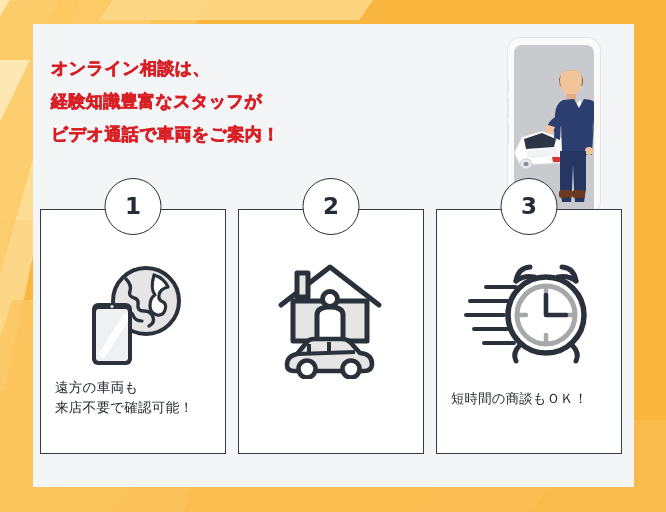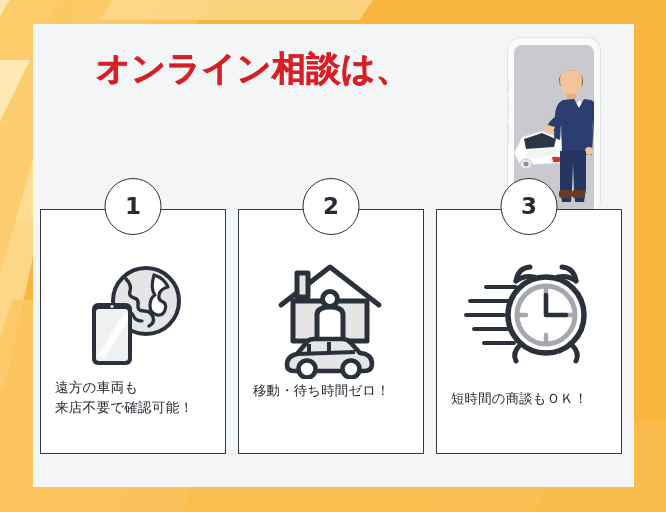--- a/index.html
+++ b/index.html
@@ -26,25 +26,24 @@
   
   .panel{
     position:absolute;left:33px;top:24px;width:601px;height:463px;
     background:#F4F5F7;
   }
 
   
   .headline{
     position:absolute;left:51px;top:52px;
     color:#D81F26;
-    font-size:34px;font-weight:bold;line-height:33px;
+    font-size:17px;font-weight:bold;line-height:33px;
     letter-spacing:.4px;
     -webkit-text-stroke:0.7px #D81F26;
     white-space:nowrap;
-    margin-left:45px;
   }
   .headline div{margin:0;padding:0;}
 
   
   .phone{
     position:absolute;left:508px;top:38px;width:92px;height:175px;
     background:#FBFBFC;border-radius:13px;
     box-shadow:0 0 0 1px #E3E4E8;
   }
   .phone-screen{
@@ -112,20 +111,22 @@
     <div class="streak s5"></div>
     <div class="streak s6"></div>
     <div class="streak s7"></div>
     <div class="streak s8"></div>
   </div>
 
   <div class="panel"></div>
 
   <div class="headline">
     <div>オンライン相談は、</div>
+    <div>経験知識豊富なスタッフが</div>
+    <div>ビデオ通話で車両をご案内！</div>
   </div>
 
   <div class="phone">
     <div class="pbtn a"></div>
     <div class="pbtn b"></div>
     <div class="pbtn c"></div>
     <div class="phone-screen">
 
       <div class="car-body">
         <svg width="62" height="54" viewBox="0 0 62 54">
@@ -199,21 +200,20 @@
         <rect x="26" y="24" width="11" height="24" fill="#E4E5E4" stroke="#2B313B" stroke-width="5" stroke-linejoin="round"></rect>
         <circle cx="59" cy="50" r="7.5" fill="#FFFFFF" stroke="#2B313B" stroke-width="5"></circle>
 
         <path d="M16 116 q0 -9 10 -11 l10 -12 q2 -3 7 -3 l28 0 q5 0 8 3 l10 11 q12 1 12 11 q0 7 -8 7 l-70 0 q-7 0 -7 -6 Z" fill="#E4E5E4" stroke="#2B313B" stroke-width="4.6" stroke-linejoin="round"></path>
         <path d="M38 95 L38 104 M58 93 L58 104" stroke="#2B313B" stroke-width="4"></path>
         <path d="M27 105 L84 103" stroke="#2B313B" stroke-width="4"></path>
         <circle cx="36" cy="120" r="8.5" fill="#FFFFFF" stroke="#2B313B" stroke-width="4.6"></circle>
         <circle cx="80" cy="120" r="8.5" fill="#FFFFFF" stroke="#2B313B" stroke-width="4.6"></circle>
       </svg>
     </div>
-    <div class="caption mid">移動・待ち時間ゼロ！</div>
   </div>
 
   <div class="card c3">
     <div class="numcircle">3</div>
     <div class="icon-area">
       <svg width="130" height="110" viewBox="0 0 130 110">
 
         <path d="M6 42 L44 42 M2 56 L40 56 M10 70 L46 70 M22 28 L52 28 M20 84 L50 84" stroke="#2B313B" stroke-width="4" stroke-linecap="round"></path>
 
         <path d="M52 22 q2 -13 14 -14" fill="none" stroke="#2B313B" stroke-width="5" stroke-linecap="round"></path>

